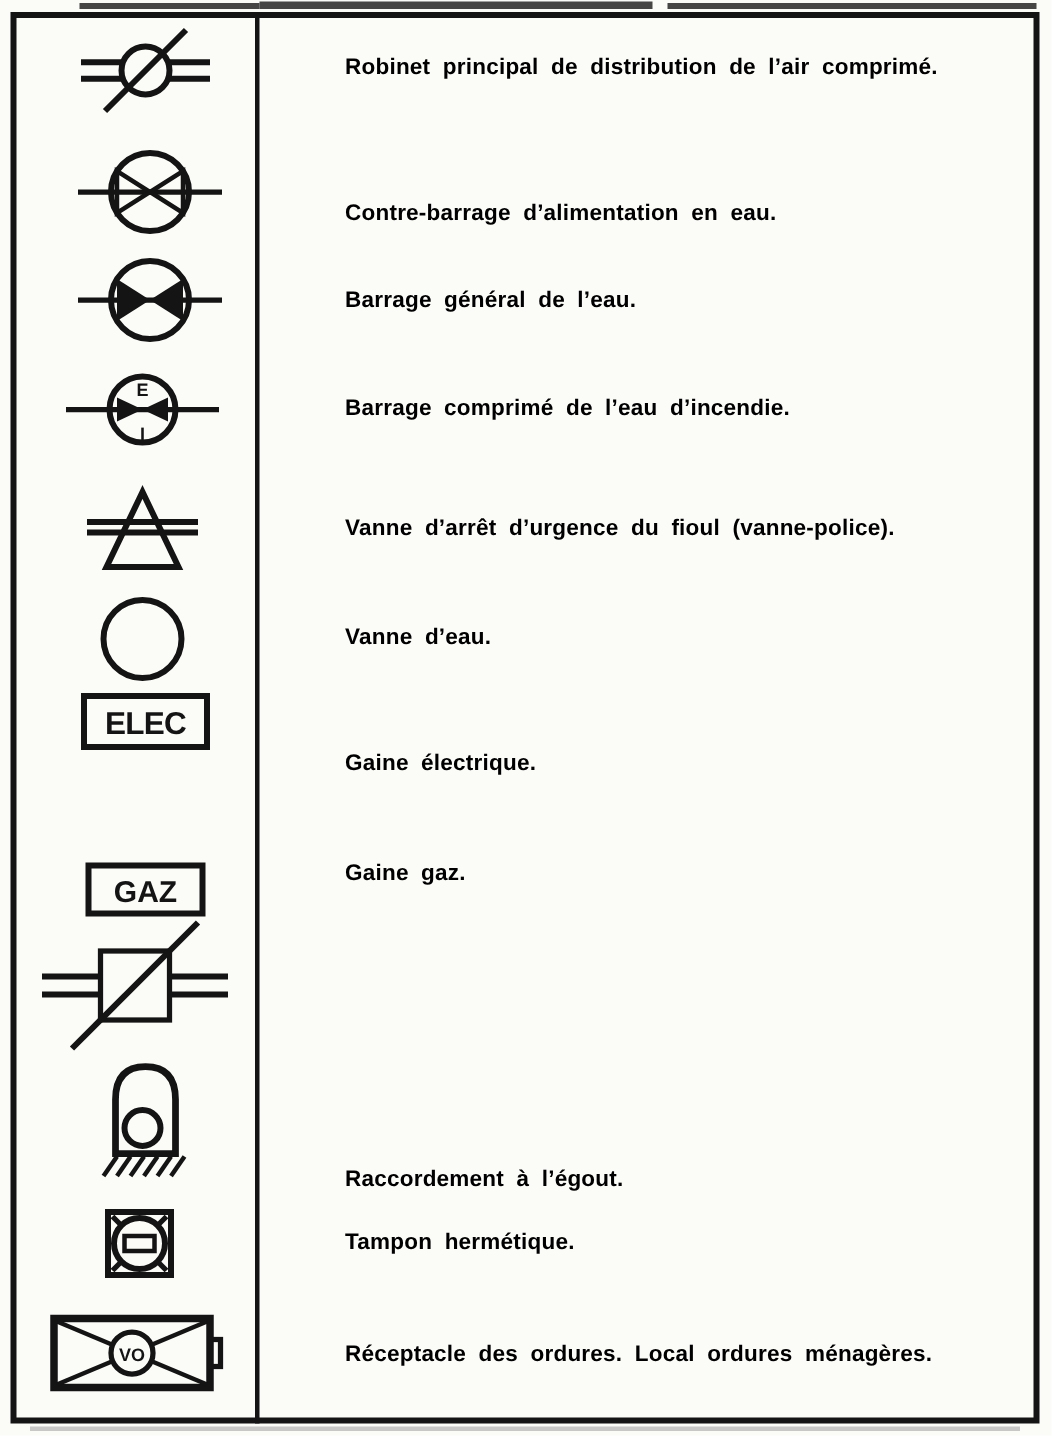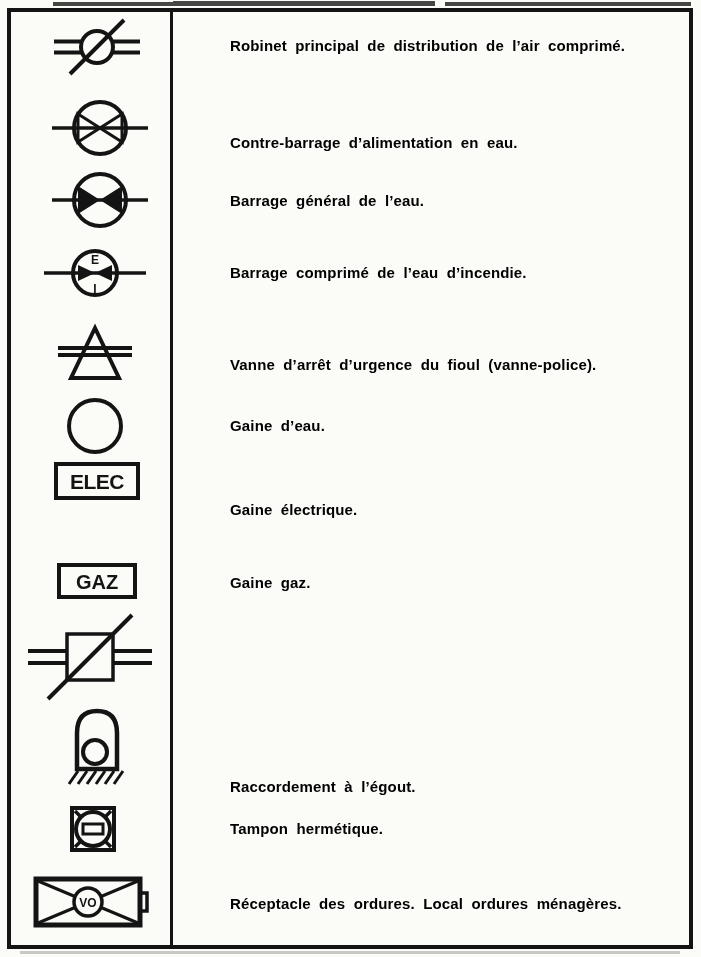--- a/index.html
+++ b/index.html
@@ -88,38 +88,38 @@
   </div>
   <div class="row-label" style="top:272px;">Barrage comprimé de l’eau d’incendie.</div>
 
   <div class="sym" style="left:95px;top:353px;">
     <svg width="110" height="66" viewBox="0 0 110 66">
       <path class="stroke" d="M55,8 L31,58 L79,58 Z" stroke-width="4"></path>
       <line class="stroke" x1="18" y1="28" x2="92" y2="28" stroke-width="4"></line>
       <line class="stroke" x1="18" y1="35" x2="92" y2="35" stroke-width="4"></line>
     </svg>
   </div>
-  <div class="row-label" style="top:364px;">Vanne d’arrêt d’urgence du fioul (vanne-police).</div>
+  <div class="row-label" style="top:352px;">Vanne d’arrêt d’urgence du fioul (vanne-police).</div>
 
   <div class="sym" style="left:95px;top:426px;">
     <svg width="70" height="70" viewBox="0 0 70 70">
       <circle class="stroke" cx="35" cy="35" r="26" stroke-width="4"></circle>
     </svg>
   </div>
-  <div class="row-label" style="top:425px;">Gaine d’eau.</div>
+  <div class="row-label" style="top:425px;">Vanne d’eau.</div>
 
   <div class="sym" style="left:97px;top:481px;">
     <svg width="90" height="42" viewBox="0 0 90 42">
       <rect class="stroke" x="4" y="4" width="82" height="34" stroke-width="4"></rect>
       <text class="symtext" x="45" y="29" font-size="21" text-anchor="middle" letter-spacing="-0.5">ELEC</text>
     </svg>
   </div>
   <div class="row-label" style="top:509px;">Gaine électrique.</div>
 
-  <div class="sym" style="left:97px;top:581px;text-align:center;">
+  <div class="sym" style="left:97px;top:593px;text-align:center;">
     <svg width="84" height="40" viewBox="0 0 84 40">
       <rect class="stroke" x="4" y="4" width="76" height="32" stroke-width="4"></rect>
       <text class="symtext" x="42" y="28" font-size="20" text-anchor="middle">GAZ</text>
     </svg>
   </div>
   <div class="row-label" style="top:582px;">Gaine gaz.</div>
 
   <div class="sym" style="left:90px;top:657px;">
     <svg width="140" height="100" viewBox="0 0 140 100">
       <line class="stroke" x1="8" y1="44" x2="47" y2="44" stroke-width="4"></line>

